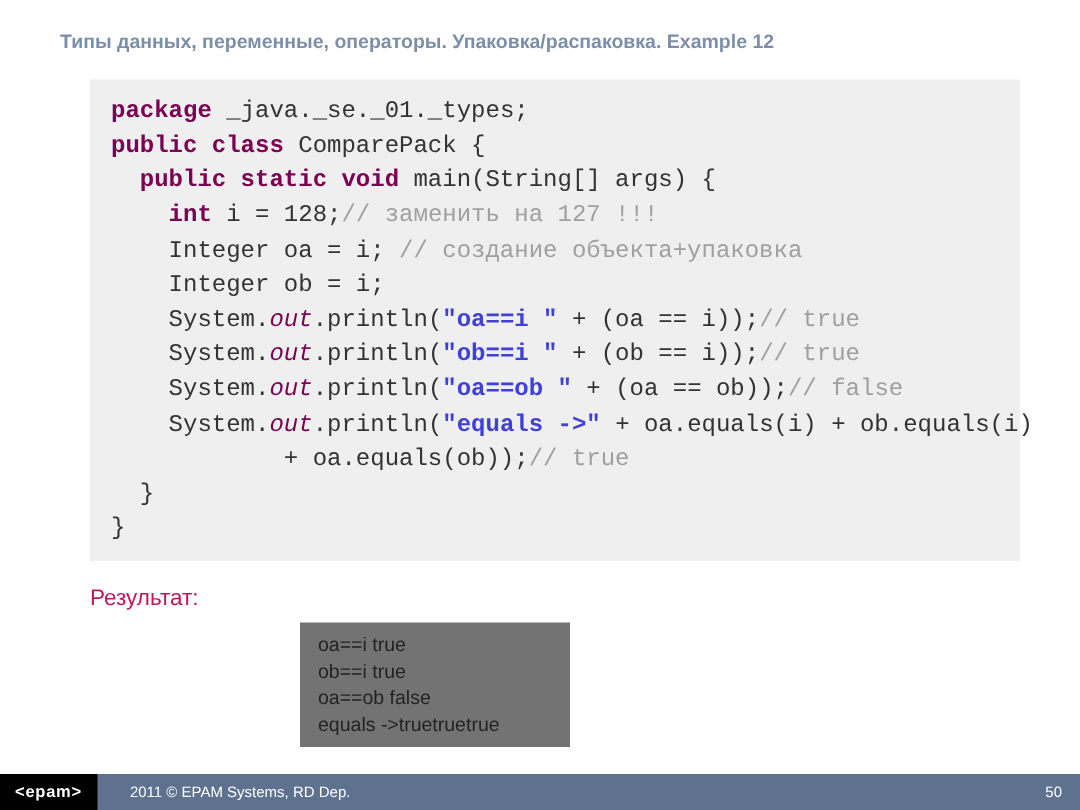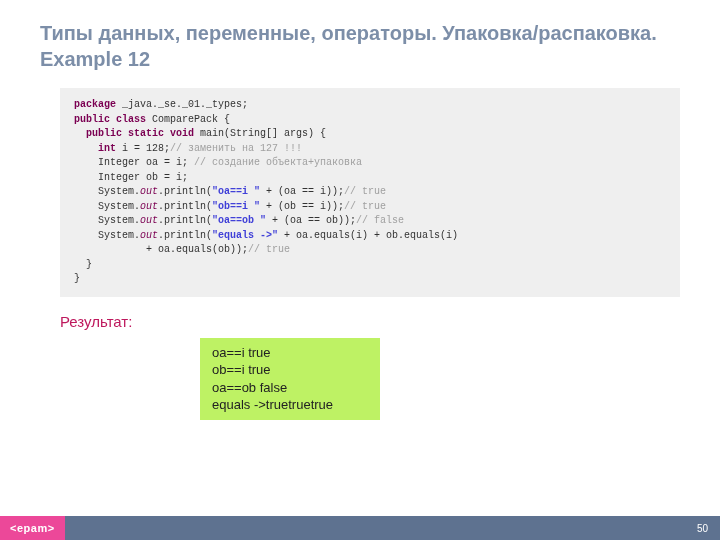--- a/index.html
+++ b/index.html
@@ -6,66 +6,66 @@
   body {
     width: 720px;
     height: 540px;
     font-family: Arial, Helvetica, sans-serif;
     background: #ffffff;
     position: relative;
     overflow: hidden;
   }
   .title {
     color: #7c8ea8;
-    font-size: 20px;
+    font-size: 13px;
     font-weight: bold;
     padding: 20px 40px 8px 40px;
     line-height: 1.3;
   }
   .code-block {
     background: #efefef;
     margin: 8px 40px 0 60px;
     padding: 10px 14px;
     font-family: "Courier New", monospace;
-    font-size: 10px;
+    font-size: 16px;
     line-height: 1.45;
     color: #333;
     white-space: pre;
   }
   .kw { color: #7b0052; font-weight: bold; }
   .it { color: #7b0052; font-style: italic; }
   .str { color: #4040d8; font-weight: bold; }
   .cmt { color: #a0a0a0; }
   .result-label {
     font-size: 15px;
     color: #be185d;
     margin: 16px 0 8px 60px;
   }
   .result-block {
-    background: #bef264;
+    background: #737373;
     margin-left: 200px;
     padding: 6px 12px;
     font-size: 13px;
     line-height: 1.35;
     color: #222;
     width: 180px;
     white-space: pre;
   }
   .footer {
     position: absolute;
     bottom: 0;
     left: 0;
     right: 0;
     height: 24px;
     background: #5e7290;
     display: flex;
     align-items: center;
   }
   .footer-logo {
-    background: #ec4899;
+    background: #000000;
     color: #fff;
     height: 24px;
     display: flex;
     align-items: center;
     padding: 0 10px;
     font-size: 11px;
     font-weight: bold;
     letter-spacing: 0.5px;
   }
   .footer-text {
@@ -100,14 +100,15 @@
 <span>}</span></div>
 
 <div class="result-label">Результат:</div>
 <div class="result-block">oa==i true
 ob==i true
 oa==ob false
 equals -&gt;truetruetrue</div>
 
 <div class="footer">
   <div class="footer-logo">&lt;epam&gt;</div>
+  <div class="footer-text">2011 © EPAM Systems, RD Dep.</div>
   <div class="footer-page">50</div>
 </div>
 
 </body></html>

